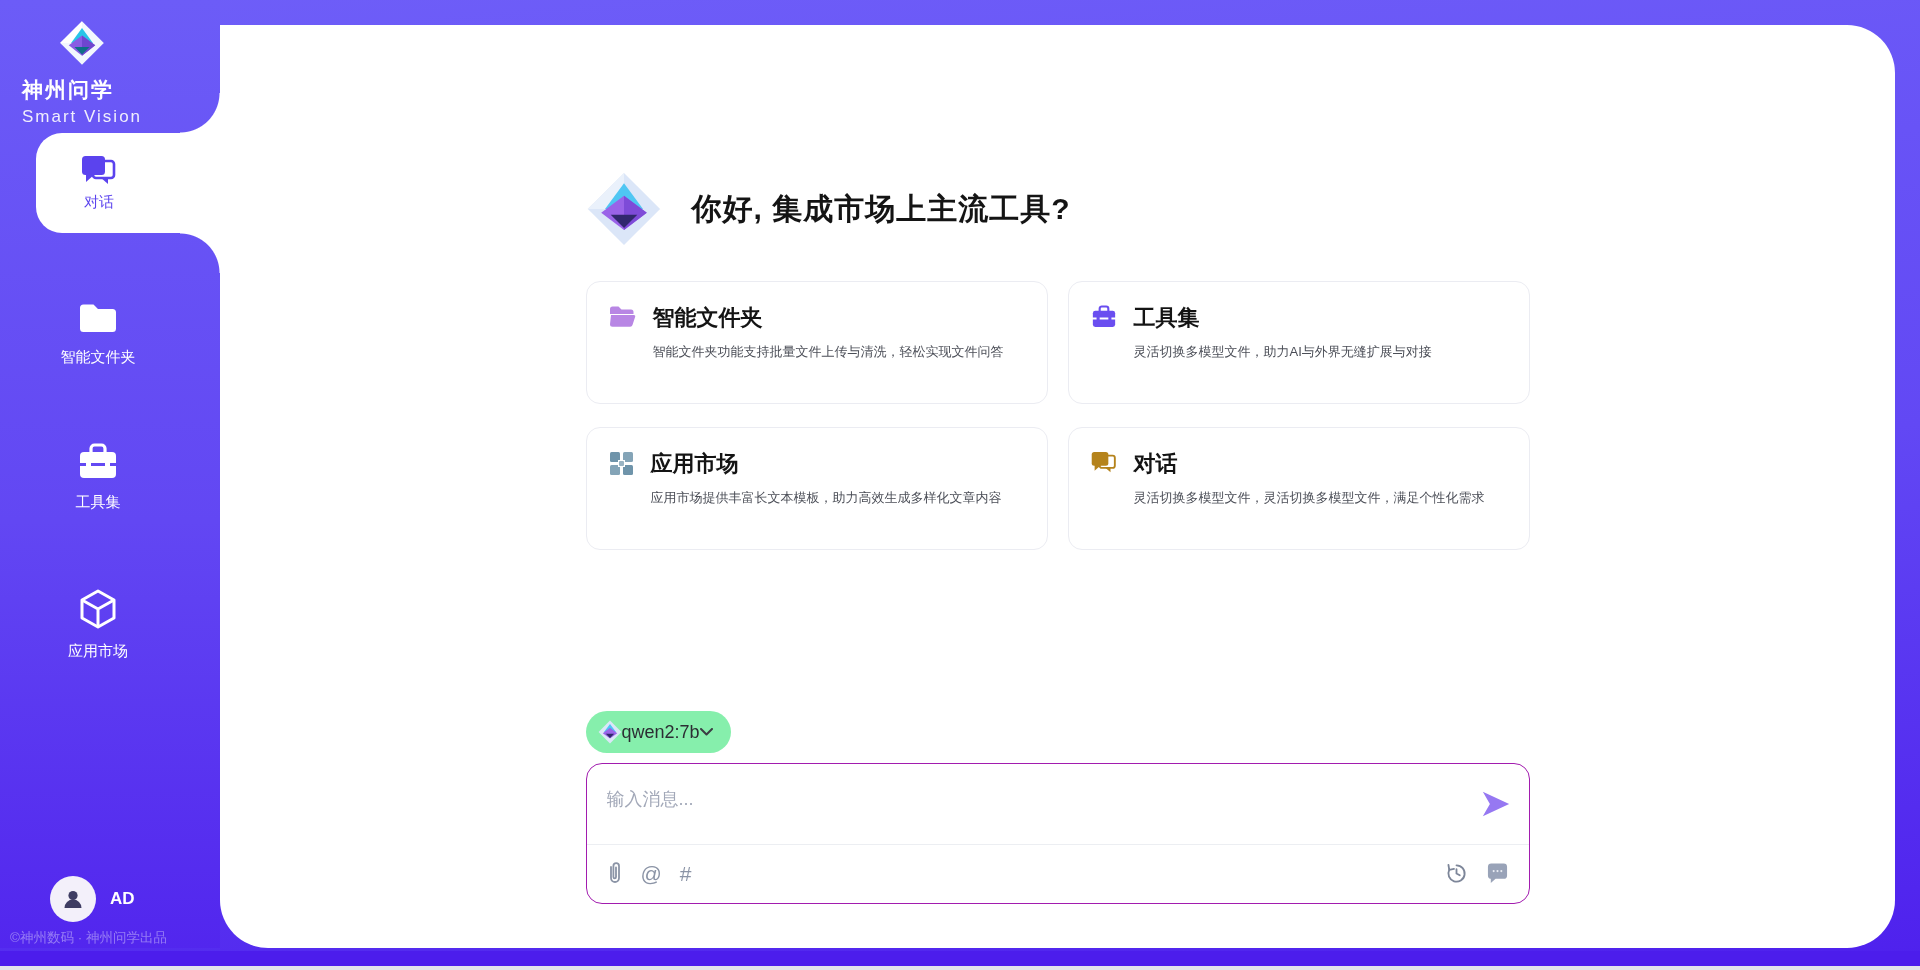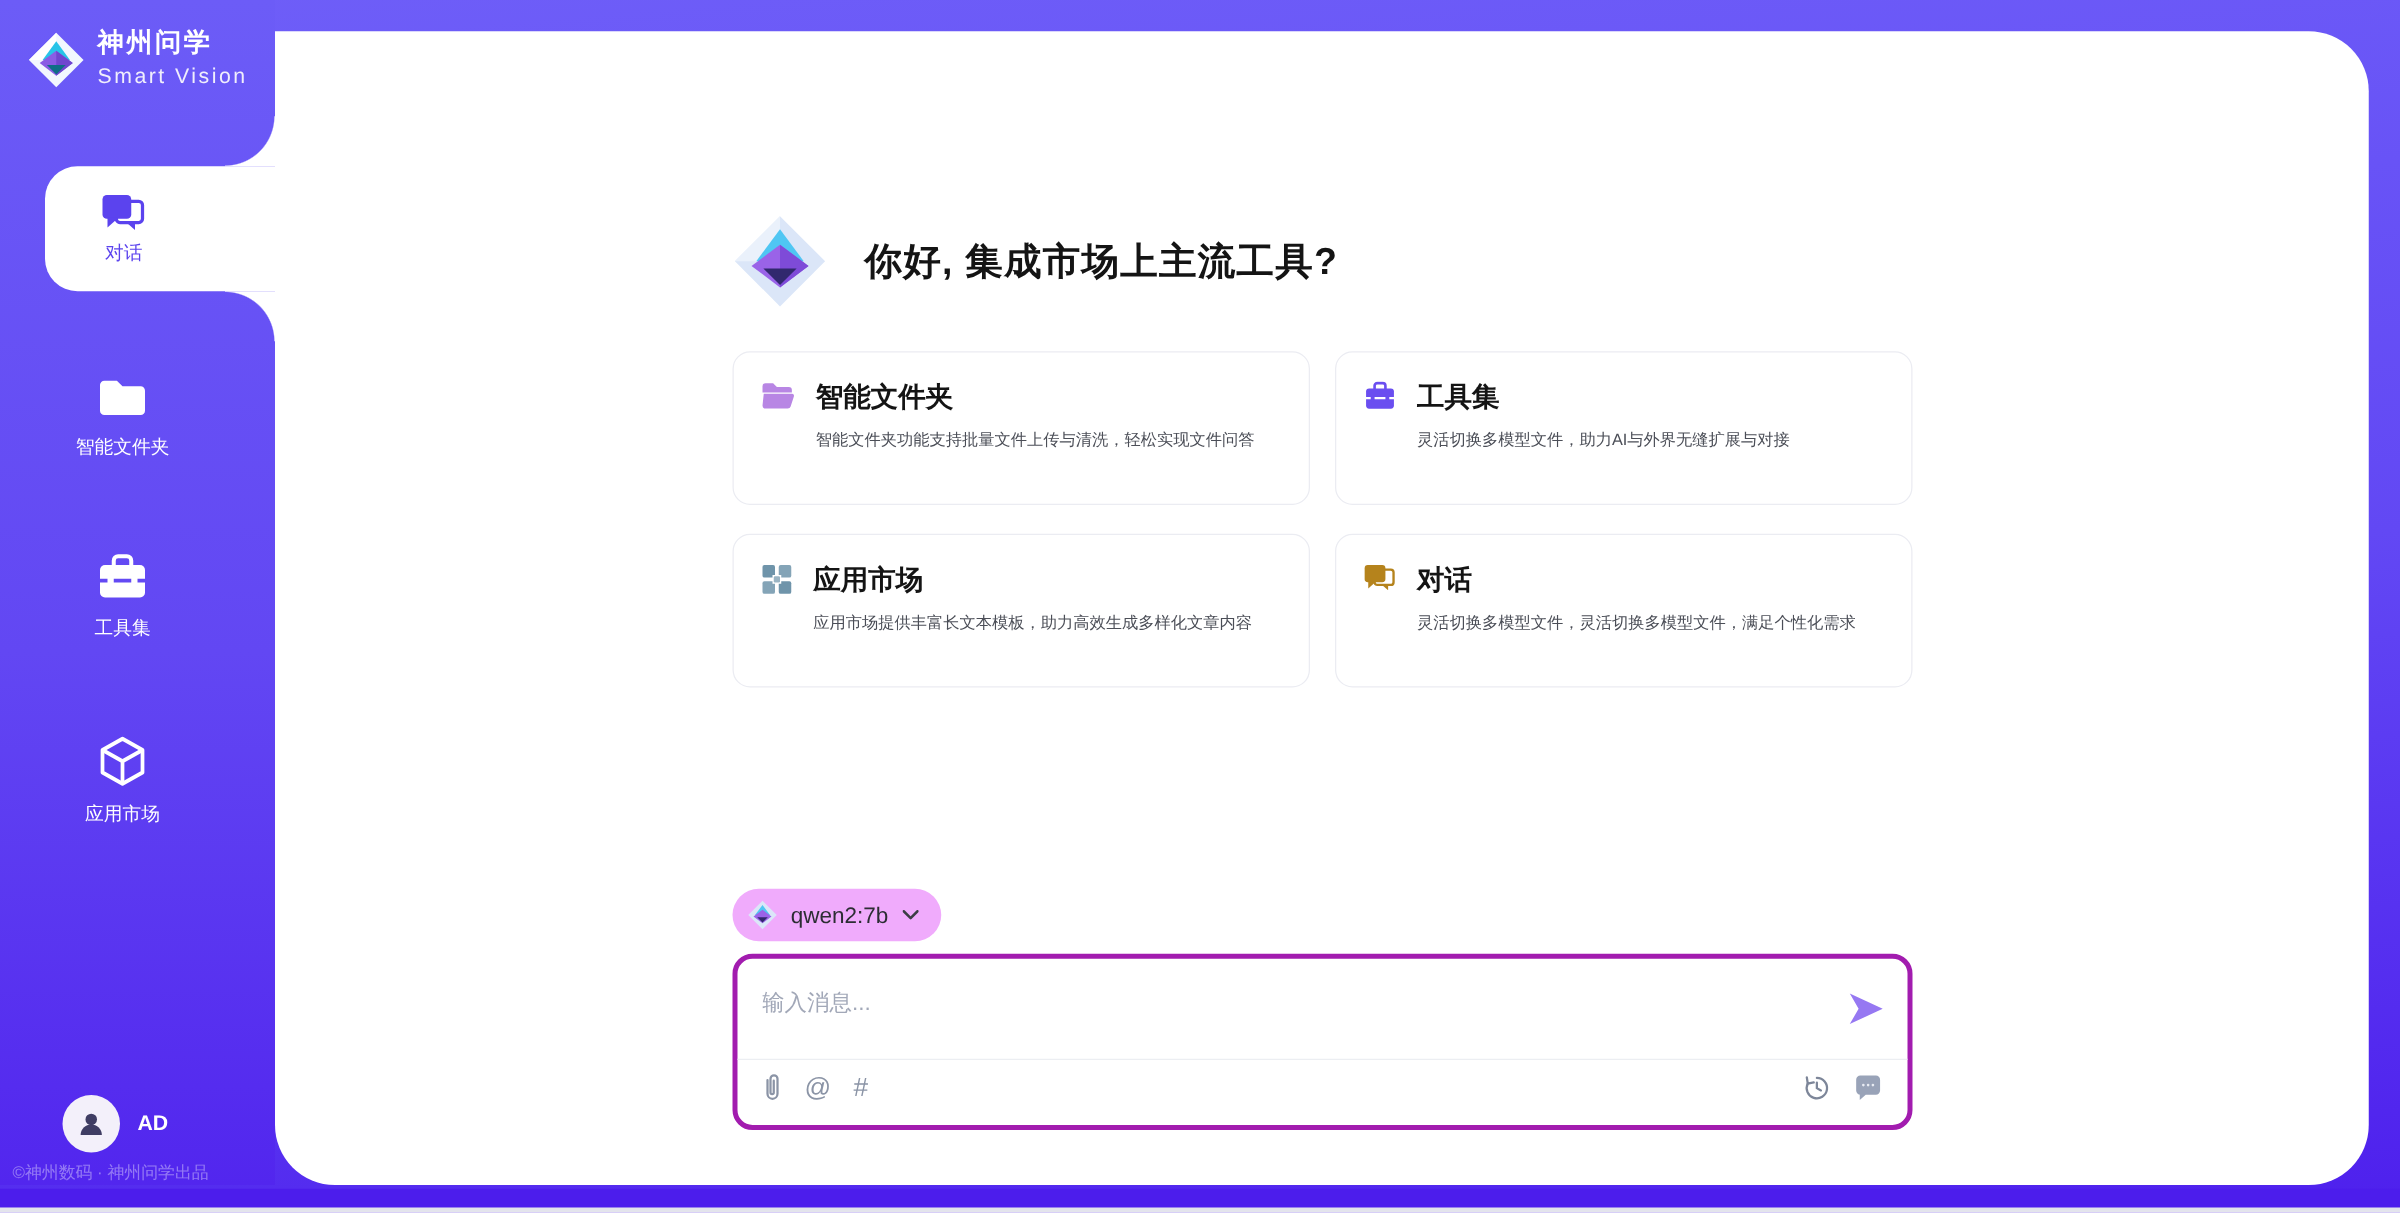--- a/index.html
+++ b/index.html
@@ -11,21 +11,21 @@
     background:linear-gradient(175deg,#6e5ef8 0%,#6248f4 52%,#4e20ed 100%);
   }
   .bottom-bar { position:absolute; left:0; right:0; bottom:4px; height:15px; background:#4c1dec; }
   .bottom-edge { position:absolute; left:0; right:0; bottom:0; height:4px; background:#e3e4ec; }
 
   
   .sidebar {
     position:absolute; left:0; top:0; width:220px; height:948px;
     background:linear-gradient(180deg,#6c5cf7 0%,#6247f3 55%,#5226ee 100%);
   }
-  .logo-row { position:absolute; left:22px; top:20px; display:flex; align-items:flex-end; gap:10px; }
+  .logo-row { position:absolute; left:22px; top:20px; display:flex; align-items:center; gap:10px;flex-direction:column; }
   .logo-text .t1 { color:#fff; font-size:21px; font-weight:bold; letter-spacing:2px; }
   .logo-text .t2 { color:#f0eefc; font-size:17px; letter-spacing:2px; margin-top:3px; }
 
   .tab-active {
     position:absolute; left:36px; top:133px; width:184px; height:100px;
     background:#fff; border-radius:26px 0 0 26px;
     display:flex; flex-direction:column; align-items:center; justify-content:center;
     gap:7px; padding-right:58px; cursor:pointer;
   }
   .tab-active .nav-label { color:#5b43ee; font-size:15px; font-weight:500; }
@@ -61,27 +61,27 @@
   .cards { margin-top:34px; display:grid; grid-template-columns:1fr 1fr; column-gap:20px; row-gap:23px; }
   .card {
     border:1px solid #ebecf2; border-radius:14px; background:#fff;
     min-height:123px; padding:21px 22px; display:flex; gap:17px; align-items:flex-start; cursor:pointer;
   }
   .card svg { flex:0 0 auto; margin-top:2px; }
   .card h3 { font-size:22px; font-weight:bold; color:#141414; }
   .card p  { font-size:13px; color:#4b4e57; line-height:1.6; margin-top:9px; }
 
   .chip {
-    margin-top:161px; display:inline-flex; align-items:center; gap:11px;
-    height:42px; border-radius:21px; background:#f0abfc; padding:0 18px 0 12px; cursor:pointer;
+    margin-top:161px; display:inline-flex; align-items:center; 
+    height:42px; border-radius:21px; background:#86efac; padding:0 18px 0 12px; cursor:pointer;
   }
   .chip .model { font-size:18px; color:#2c2d33; }
 
   .composer {
-    margin-top:10px; height:141px; border:4px solid #a21caf; border-radius:16px;
+    margin-top:10px; height:141px; border:1px solid #a21caf; border-radius:16px;
     position:relative; background:#fff;
   }
   .composer-input {
     position:absolute; left:20px; top:14px; right:70px; height:42px;
     border:none; outline:none; font-size:18px; color:#33363d;
     font-family:"Liberation Sans","DejaVu Sans",sans-serif; background:transparent;
   }
   .composer-input::placeholder { color:#a2a8b8; }
   .send-btn { position:absolute; right:16px; top:24px; width:34px; height:34px; background:none; border:none; cursor:pointer; }
   .composer-divider { position:absolute; left:0; right:0; top:80px; border-top:1px solid #eceef2; }

